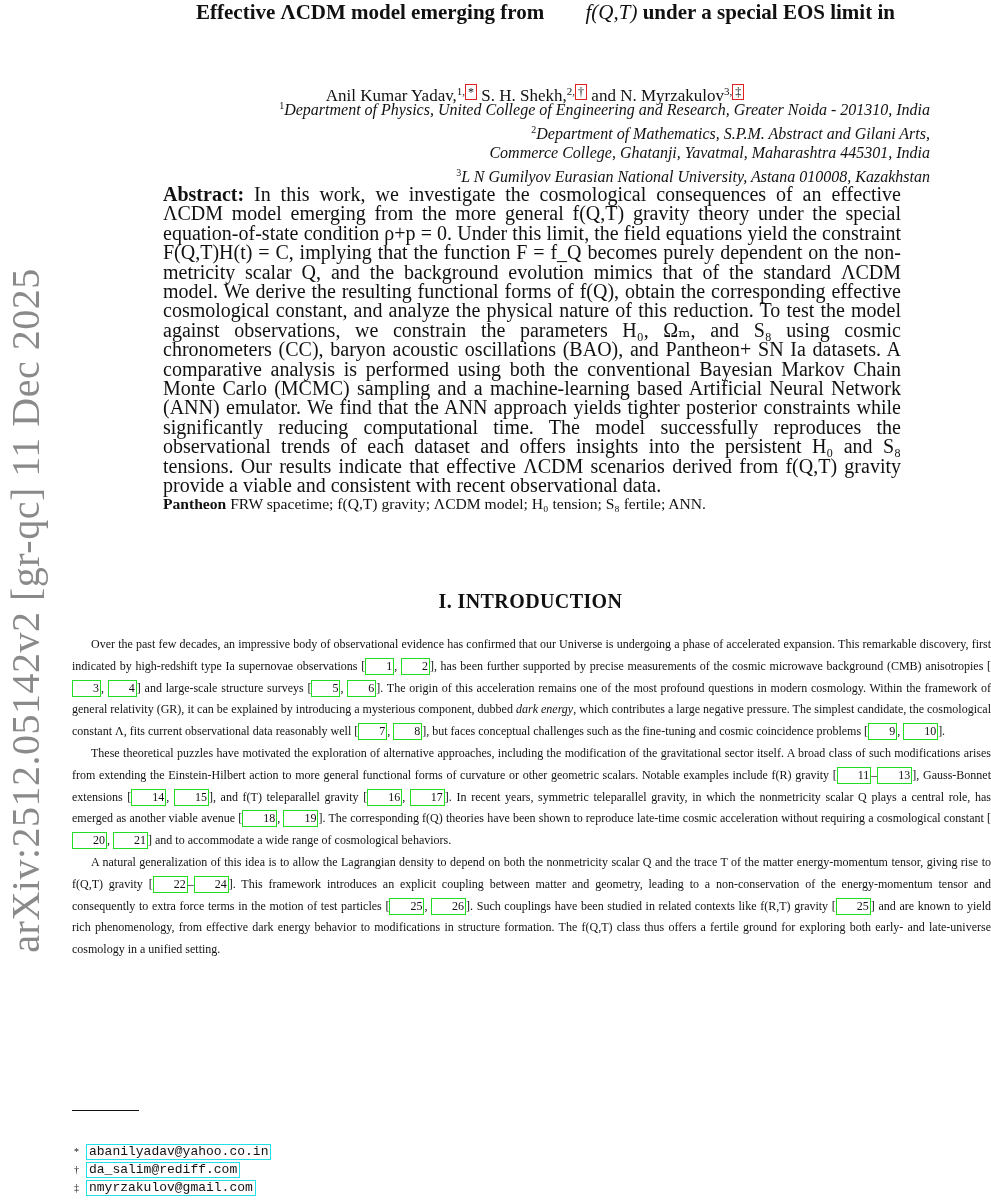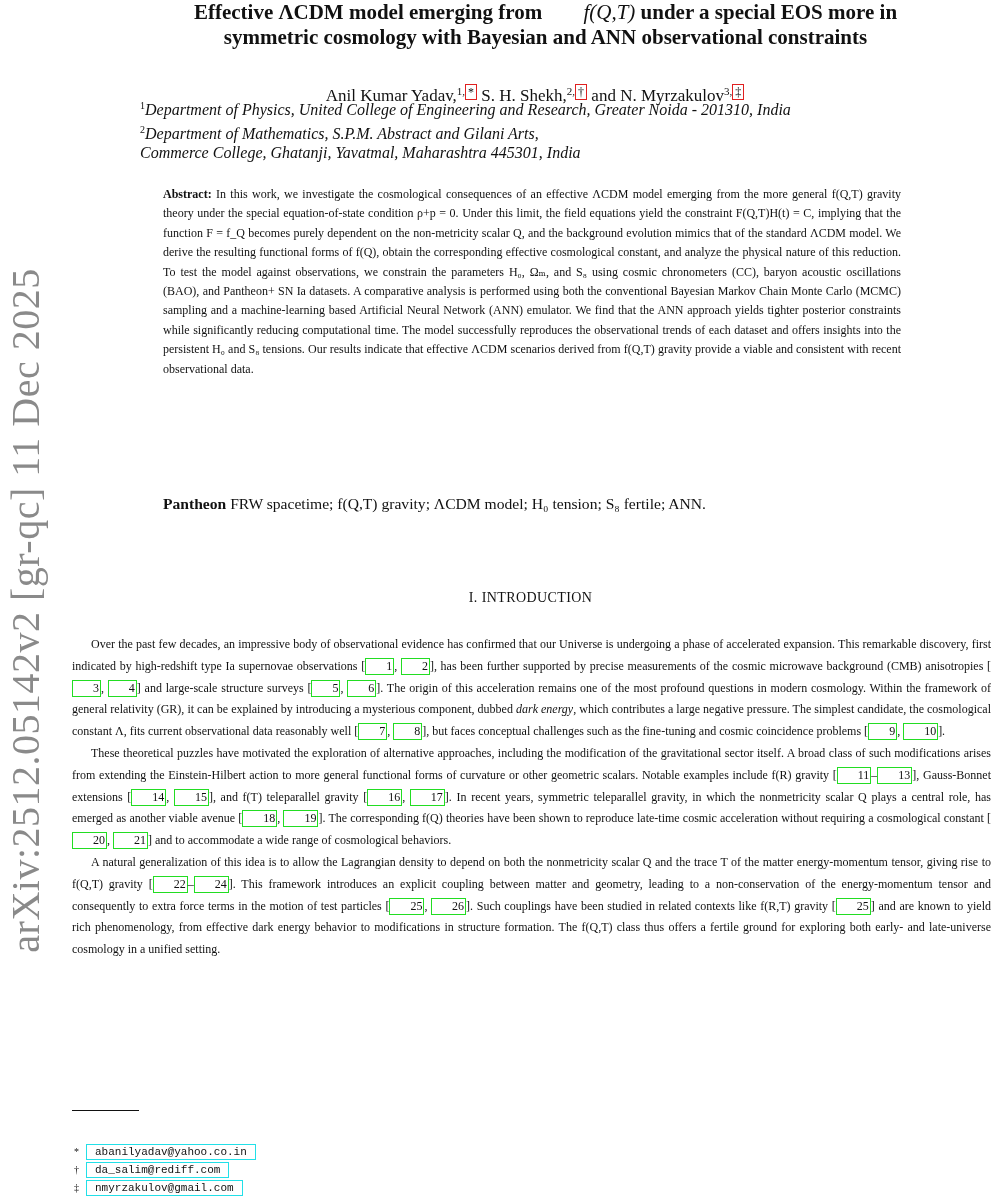--- a/index.html
+++ b/index.html
@@ -23,77 +23,77 @@
   .title i { font-weight: normal; font-style: italic; margin-left: 36px; }
 
   .authors {
     position: absolute; left: 140px; top: 80px; width: 790px; text-align: center;
     font-size: 17px; line-height: 22px;
   }
   .authors sup { font-size: 11px; vertical-align: 6px; }
   .fnbox { display: inline-block; border: 1.5px solid #e02020; padding: 0 2px; line-height: 14px; font-size: 12px; vertical-align: 5px; }
 
   .affils {
-    position: absolute; left: 140px; top: 96px; width: 790px; text-align: left;
+    position: absolute; left: 140px; top: 96px; width: 790px; text-align: right;
     font-style: italic; font-size: 16px; line-height: 19.5px;
   }
   .affils sup { font-size: 10px; font-style: normal; vertical-align: 6px; }
 
   .abstract {
     position: absolute; left: 163px; top: 185px; width: 738px;
-    font-size: 12px; line-height: 19.4px; text-align: justify;
+    font-size: 20px; line-height: 19.4px; text-align: justify;
   }
   .abstract b { font-weight: bold; }
 
   .keywords {
     position: absolute; left: 163px; top: 494px; width: 738px;
     font-size: 15.6px; line-height: 19px;
   }
 
   .section-heading {
     position: absolute; left: 70px; top: 590px; width: 921px; text-align: center;
-    font-size: 14px; font-weight: normal; letter-spacing: 0.4px;
+    font-size: 20px; font-weight: bold; letter-spacing: 0.4px;
   }
 
   .intro {
     position: absolute; left: 72px; top: 634px; width: 919px;
     font-size: 12px; line-height: 21.8px; text-align: justify;
   }
   .intro p { text-indent: 19px; }
   .cite { display: inline-block; border: 1.5px solid #22dd22; padding: 0 1px; line-height: 15px; }
 
   .fn-rule { position: absolute; left: 72px; top: 1110px; width: 67px; height: 1px; background: #111; }
 
   .footnotes { position: absolute; left: 74px; top: 1143px; font-size: 13px; line-height: 18px; font-family: "Liberation Serif", serif; }
   .footnotes .fn-row { display: flex; align-items: center; }
   .footnotes .mark { width: 12px; font-size: 10px; vertical-align: super; }
-  .email { display: inline-block; border: 1.5px solid #22e0e8; padding: 0 8px; line-height: 14px; font-family: "Liberation Mono", "DejaVu Sans Mono", monospace; font-size: 11px; }
+  .email { display: inline-block; border: 1.5px solid #22e0e8; padding: 0 2px; line-height: 14px; font-family: "Liberation Mono", "DejaVu Sans Mono", monospace; font-size: 13px; }
 </style>
 </head>
 <body>
 
 <div class="arxiv-stamp">
   <span>arXiv:2512.05142v2  [gr-qc]  11 Dec 2025</span>
 </div>
 
 <div class="title">
-  <div><span>Effective ΛCDM model emerging from </span><i>f(Q,T)</i><span> under a special EOS more in</span></div>
-  <div>symmetric cosmology with Bayesian and ANN observational constraints</div>
+  <div><span>Effective ΛCDM model emerging from </span><i>f(Q,T)</i><span> under a special EOS limit in</span></div>
 </div>
 
 <div class="authors">
   <span>Anil Kumar Yadav,</span><sup>1,</sup><a class="fnbox">*</a>
   <span>S. H. Shekh,</span><sup>2,</sup><a class="fnbox">†</a>
   <span>and N. Myrzakulov</span><sup>3,</sup><a class="fnbox">‡</a>
 </div>
 
 <div class="affils">
   <div><sup>1</sup><span>Department of Physics, United College of Engineering and Research, Greater Noida - 201310, India</span></div>
   <div><sup>2</sup><span>Department of Mathematics, S.P.M. Abstract and Gilani Arts,</span></div>
   <div><span>Commerce College, Ghatanji, Yavatmal, Maharashtra 445301, India</span></div>
+  <div><sup>3</sup><span>L N Gumilyov Eurasian National University, Astana 010008, Kazakhstan</span></div>
 </div>
 
 <div class="abstract">
   <b>Abstract:</b>
   <span>In this work, we investigate the cosmological consequences of an effective ΛCDM model emerging from the more general f(Q,T) gravity theory under the special equation-of-state condition ρ+p = 0. Under this limit, the field equations yield the constraint F(Q,T)H(t) = C, implying that the function F = f_Q becomes purely dependent on the non-metricity scalar Q, and the background evolution mimics that of the standard ΛCDM model. We derive the resulting functional forms of f(Q), obtain the corresponding effective cosmological constant, and analyze the physical nature of this reduction. To test the model against observations, we constrain the parameters H₀, Ωₘ, and S₈ using cosmic chronometers (CC), baryon acoustic oscillations (BAO), and Pantheon+ SN Ia datasets. A comparative analysis is performed using both the conventional Bayesian Markov Chain Monte Carlo (MCMC) sampling and a machine-learning based Artificial Neural Network (ANN) emulator. We find that the ANN approach yields tighter posterior constraints while significantly reducing computational time.  The model successfully reproduces the observational trends of each dataset and offers insights into the persistent H₀ and S₈ tensions. Our results indicate that effective ΛCDM scenarios derived from f(Q,T) gravity provide a viable and consistent with recent observational data.</span>
 </div>
 
 <div class="keywords">
   <b>Pantheon</b>
   <span>FRW spacetime; f(Q,T) gravity; ΛCDM model; H₀ tension; S₈ fertile; ANN.</span>

